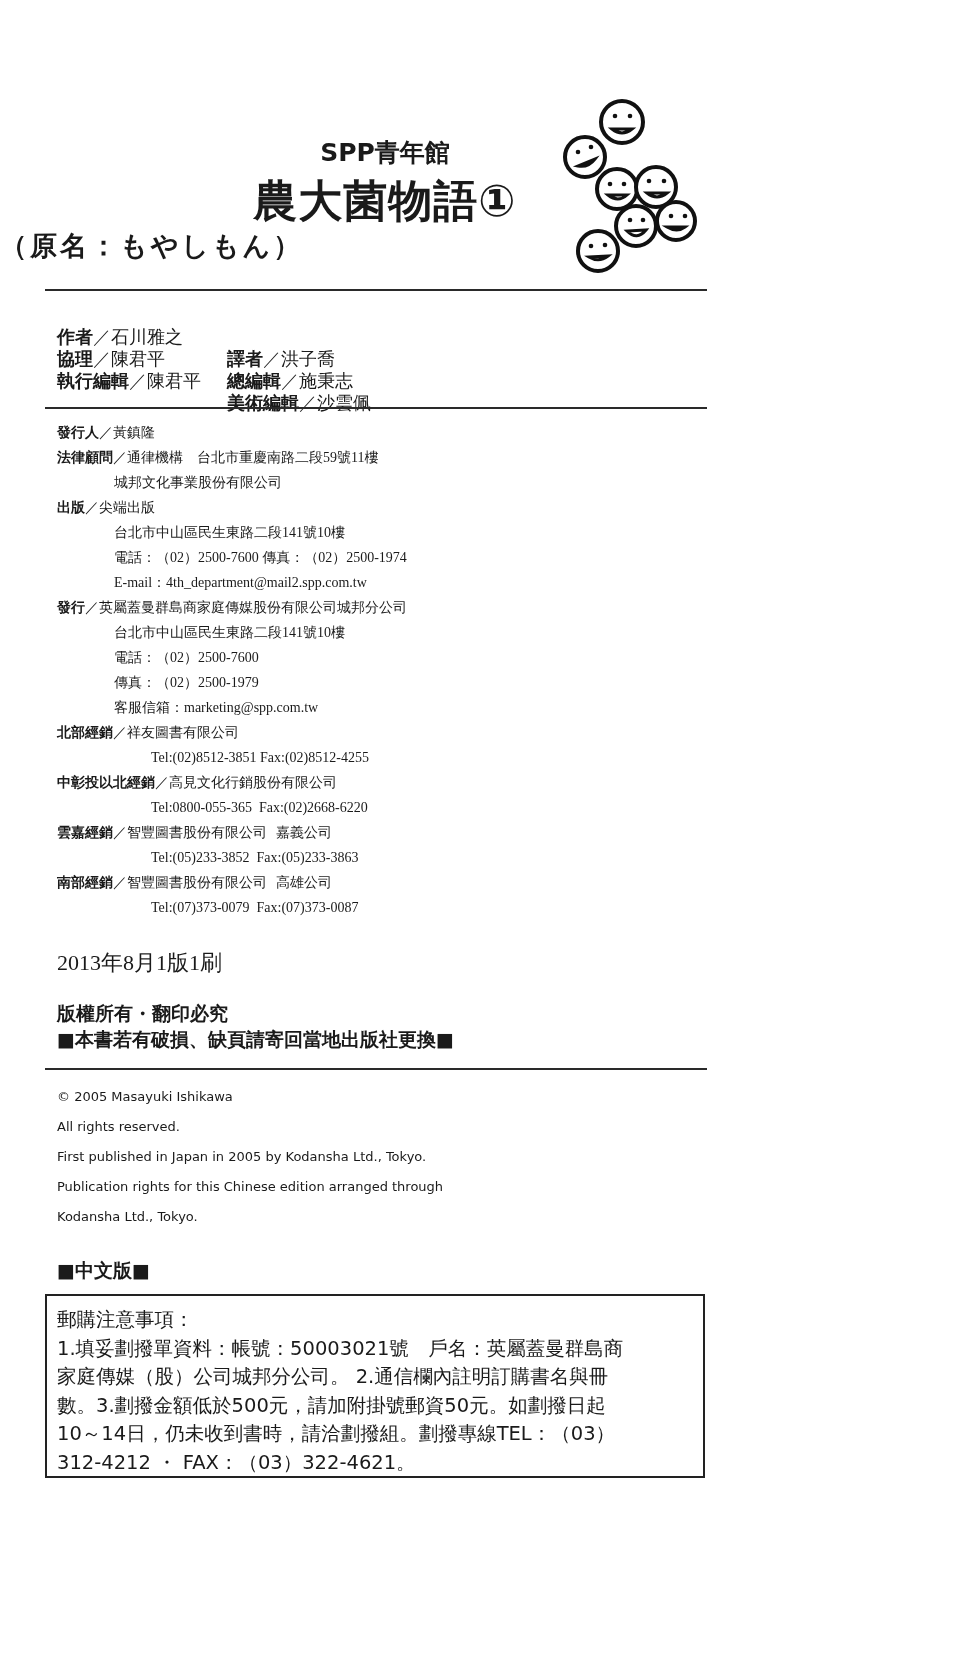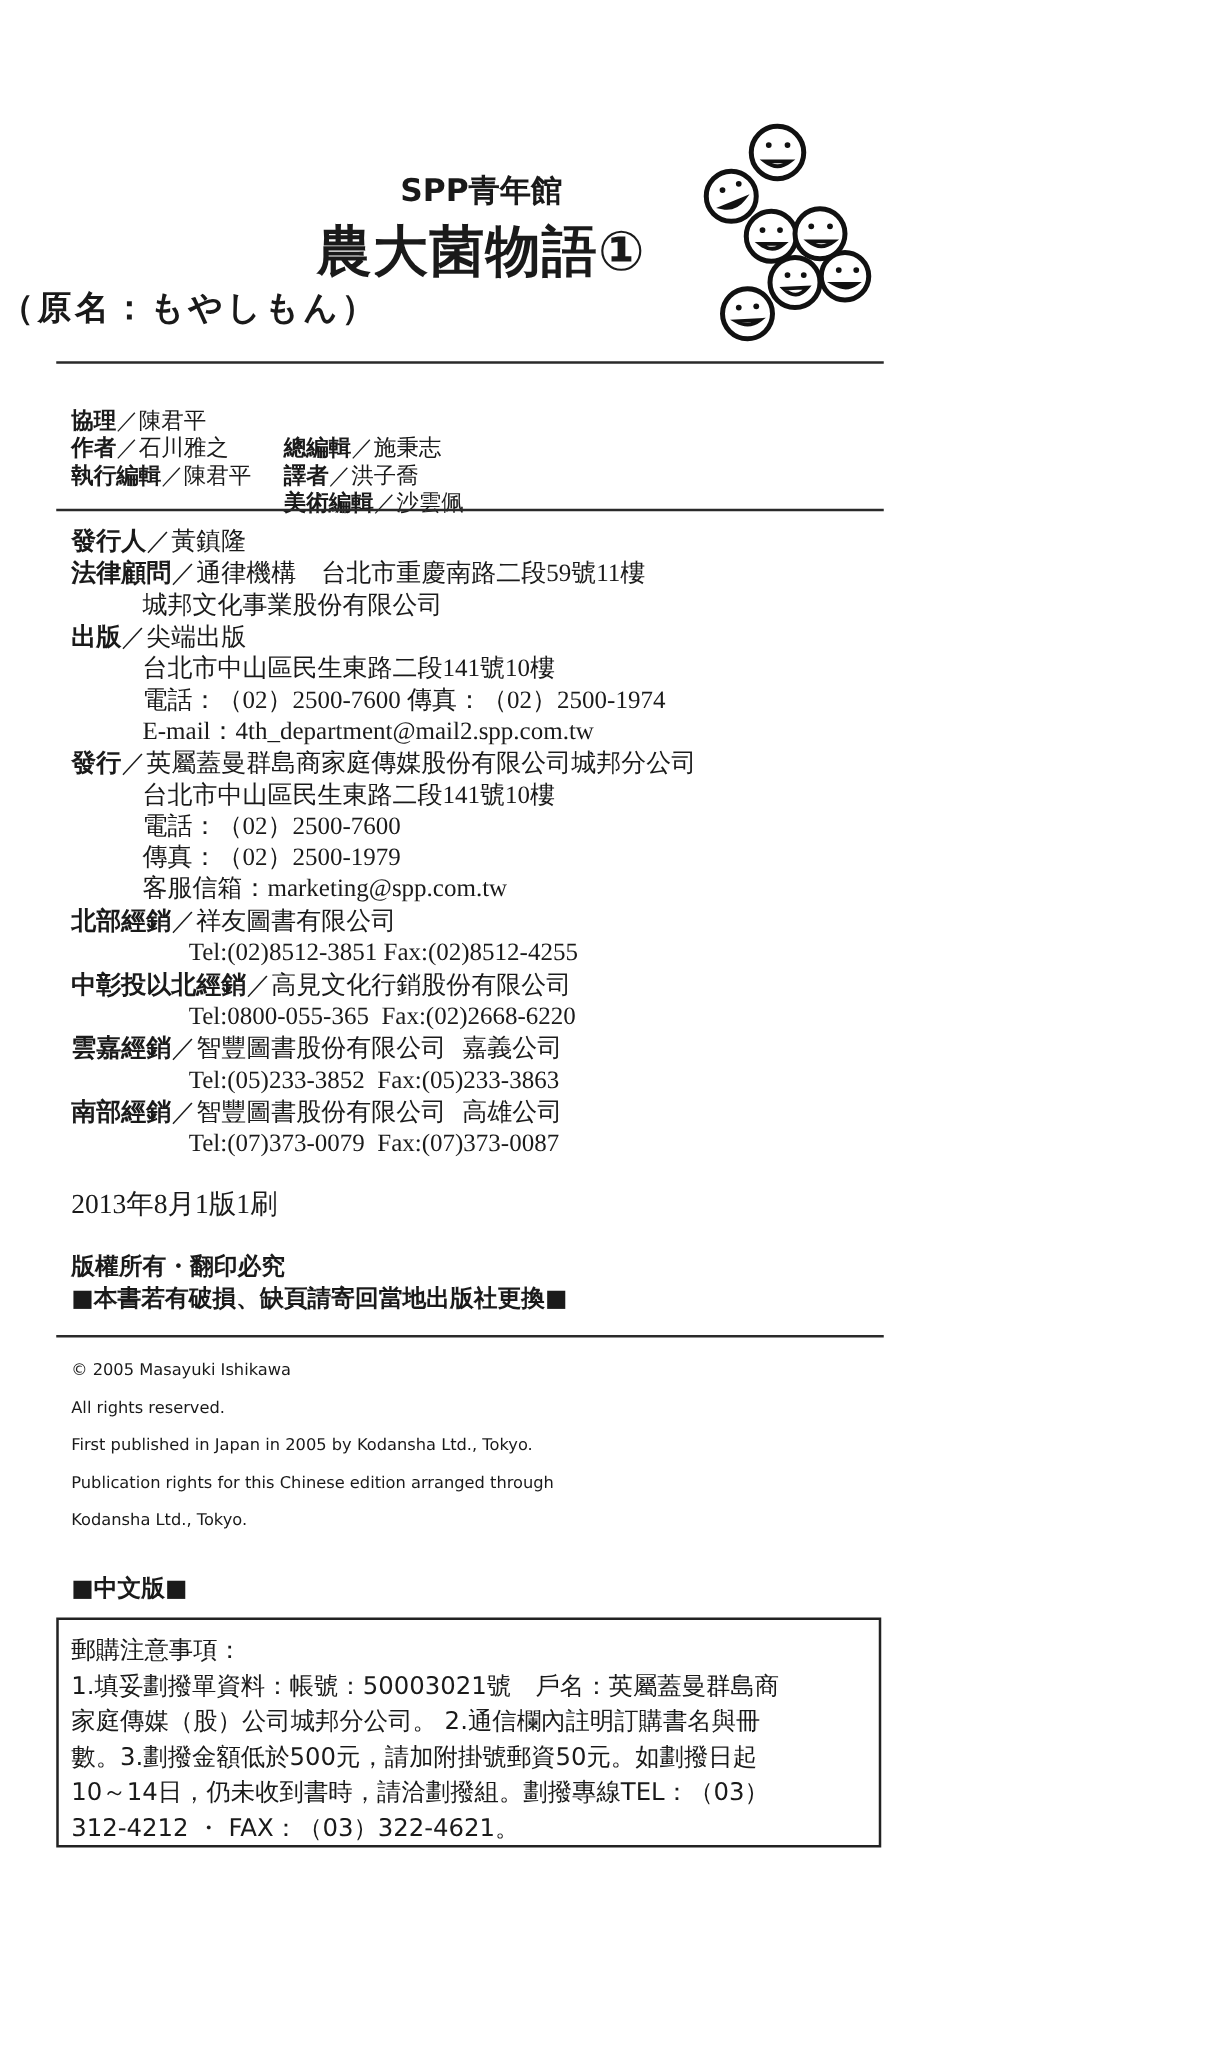--- a/index.html
+++ b/index.html
@@ -15,21 +15,21 @@
 
   
   .rule { left: 45px; width: 662px; height: 2px; background: #2a2a2a; }
 
   
   .staff-line { font-size: 18px; line-height: 22px; white-space: pre; }
   .lbl { font-weight: bold; }
   .sep { font-weight: normal; }
 
   
-  .pub-line { font-size: 20px; line-height: 25px; white-space: pre; }
+  .pub-line { font-size: 14px; line-height: 25px; white-space: pre; }
 
   .edition { font-size: 22px; }
   .rights { font-size: 19px; font-weight: bold; line-height: 26px; }
   .eng { font-size: 13px; line-height: 30px; }
   .zh-ed { font-size: 19px; font-weight: bold; }
 
   .notice-box { left: 45px; top: 1294px; width: 660px; height: 184px; border: 2px solid #222; box-sizing: border-box; }
   .notice-text { position: absolute; left: 10px; top: 10px; width: 640px; font-size: 19.5px; line-height: 28.5px; }
   .notice-text div { white-space: nowrap; }
 
@@ -86,26 +86,26 @@
         <circle cx="605" cy="245" r="2.3" fill="#111" stroke="none"></circle>
         <path d="M589 257 q10 6 19 -1 z" fill="#fff" stroke-width="3"></path>
       </g>
   </g>
 </svg>
 
 <div class="abs rule" style="top:289px;"></div>
 
 <div class="abs sans" style="left:57px; top:304px; width:400px;">
   <div class="staff-line" style="position:relative; height:22px;">
+    <span class="abs" style="left:0;"><span class="lbl">作者</span><span class="sep">／</span><span>石川雅之</span></span>
+    <span class="abs" style="left:170px;"><span class="lbl">譯者</span><span class="sep">／</span><span>洪子喬</span></span>
+  </div>
+  <div class="staff-line" style="position:relative; height:22px;">
     <span class="abs" style="left:0;"><span class="lbl">協理</span><span class="sep">／</span><span>陳君平</span></span>
     <span class="abs" style="left:170px;"><span class="lbl">總編輯</span><span class="sep">／</span><span>施秉志</span></span>
-  </div>
-  <div class="staff-line" style="position:relative; height:22px;">
-    <span class="abs" style="left:0;"><span class="lbl">作者</span><span class="sep">／</span><span>石川雅之</span></span>
-    <span class="abs" style="left:170px;"><span class="lbl">譯者</span><span class="sep">／</span><span>洪子喬</span></span>
   </div>
   <div class="staff-line" style="position:relative; height:22px;">
     <span class="abs" style="left:0;"><span class="lbl">執行編輯</span><span class="sep">／</span><span>陳君平</span></span>
     <span class="abs" style="left:170px;"><span class="lbl">美術編輯</span><span class="sep">／</span><span>沙雲佩</span></span>
   </div>
 </div>
 
 <div class="abs rule" style="top:407px;"></div>
 
 <div class="abs serif" style="left:57px; top:420px; width:620px;">

